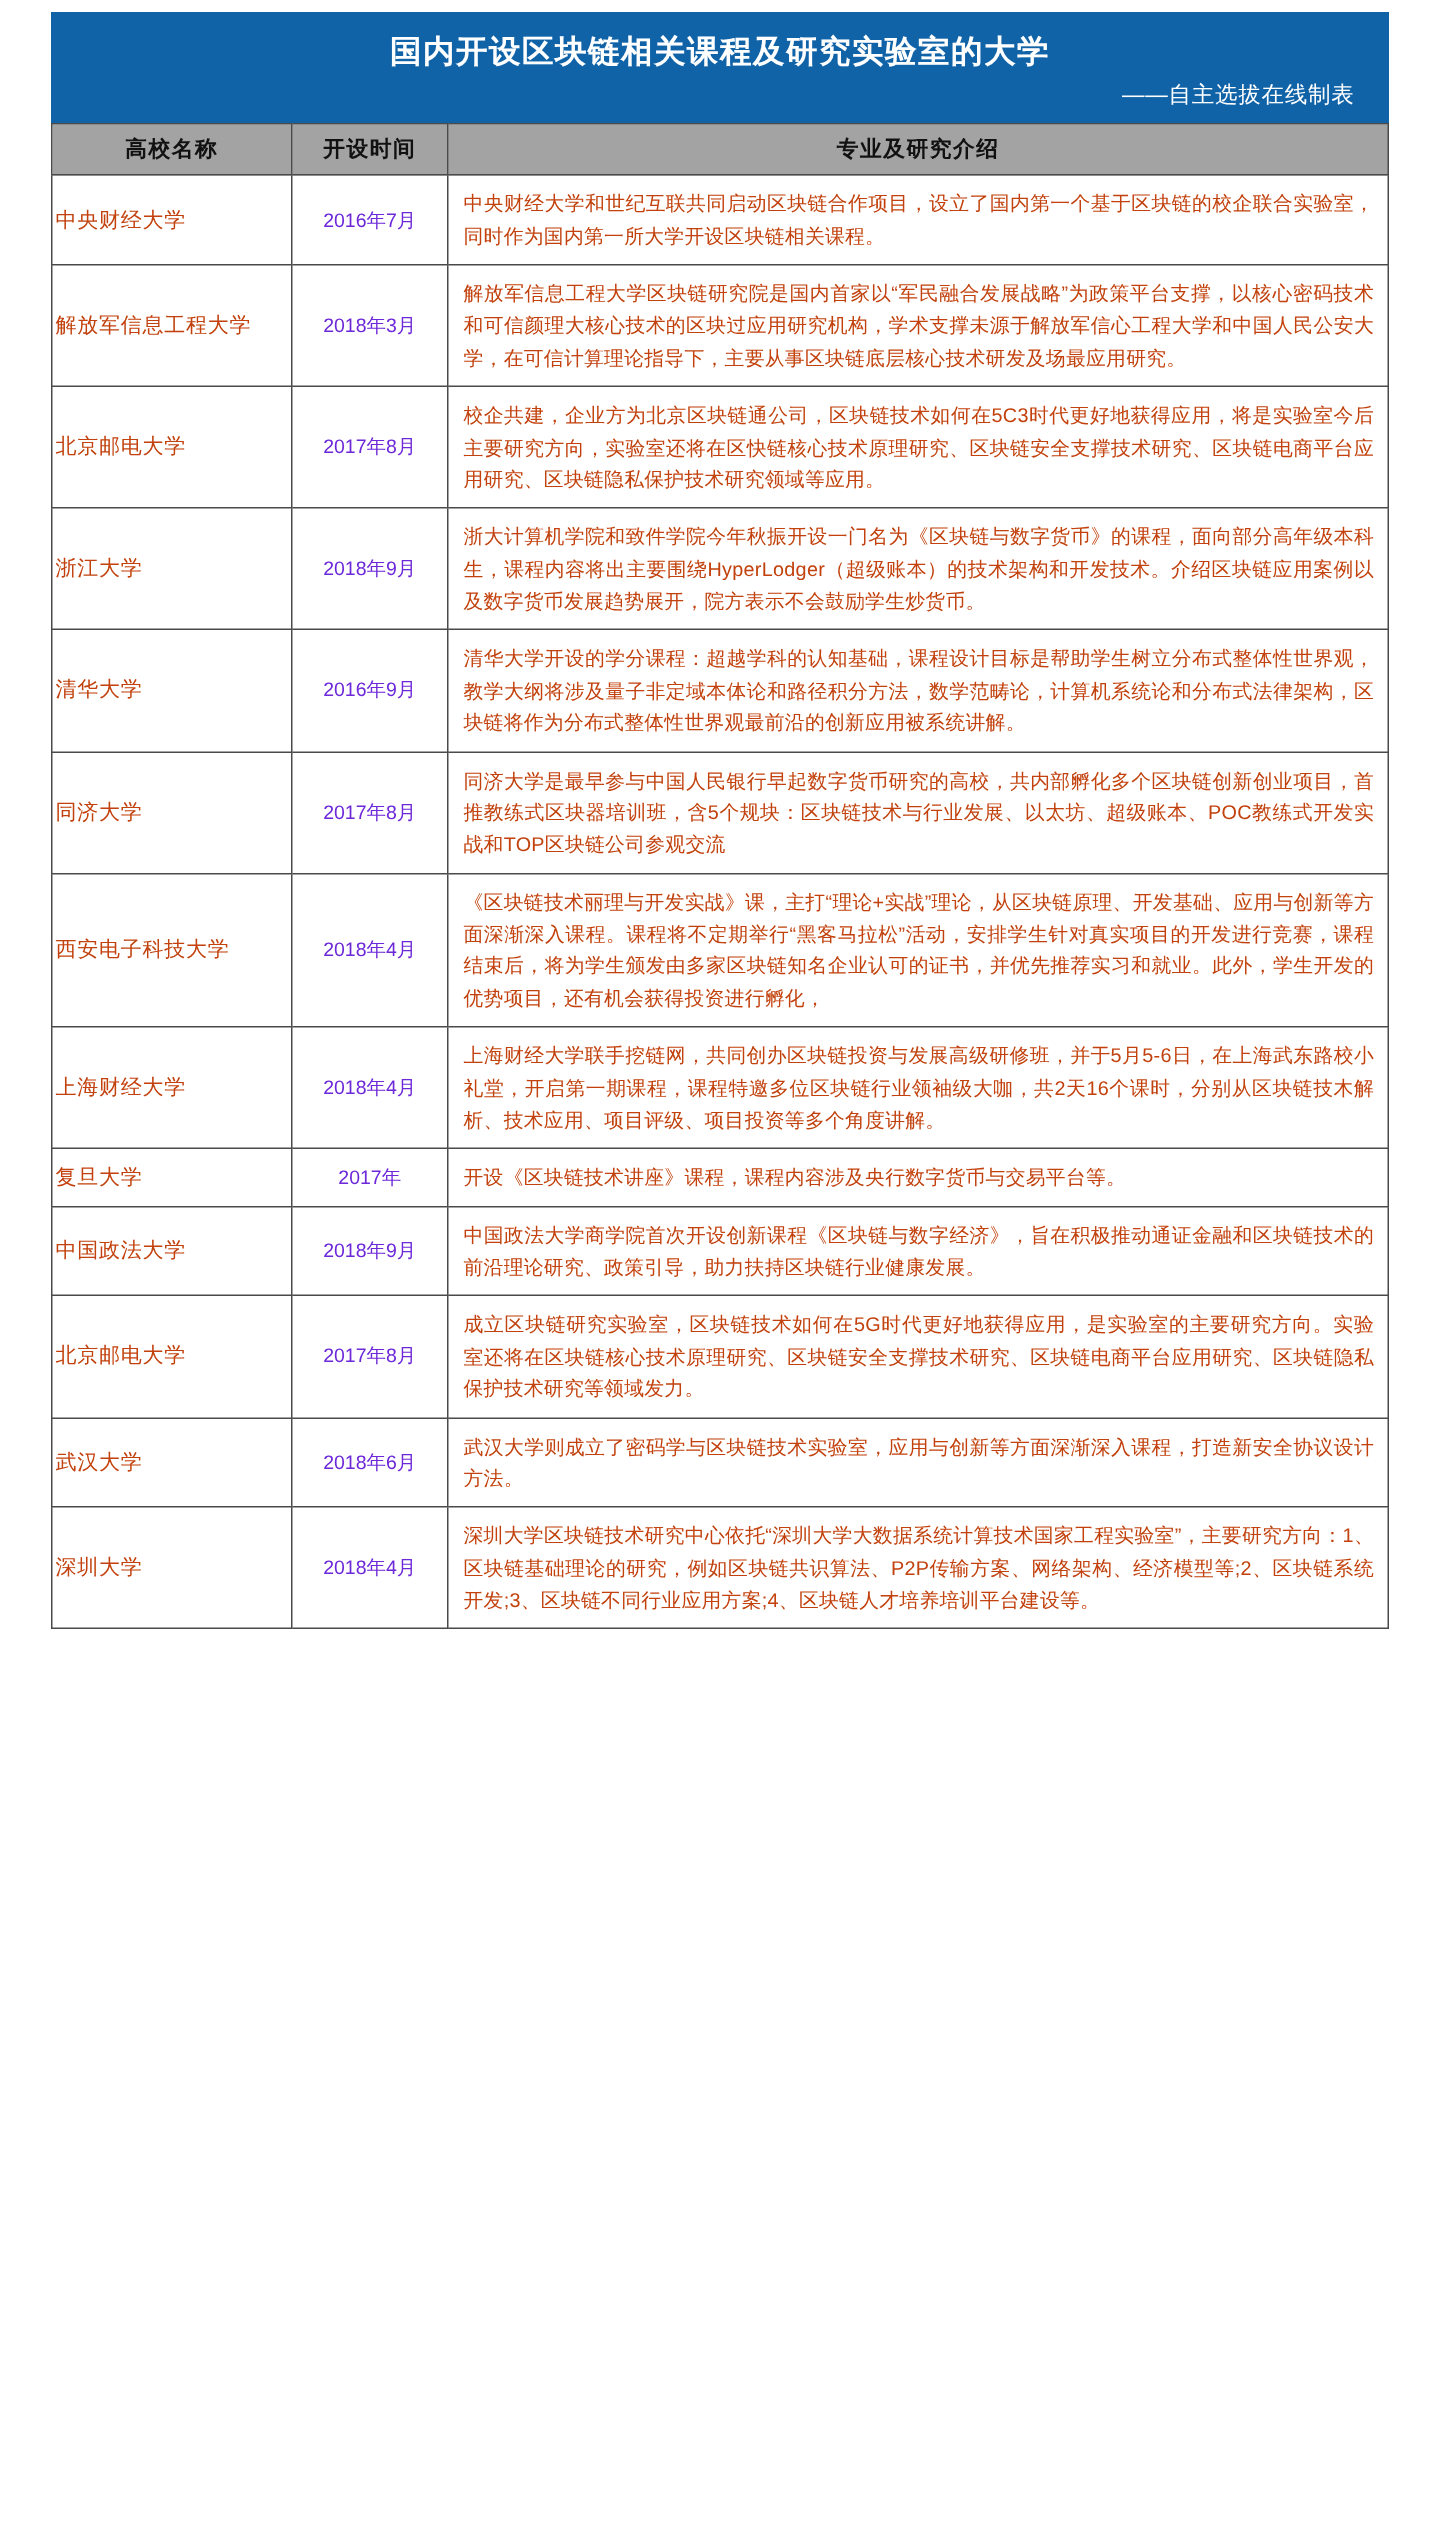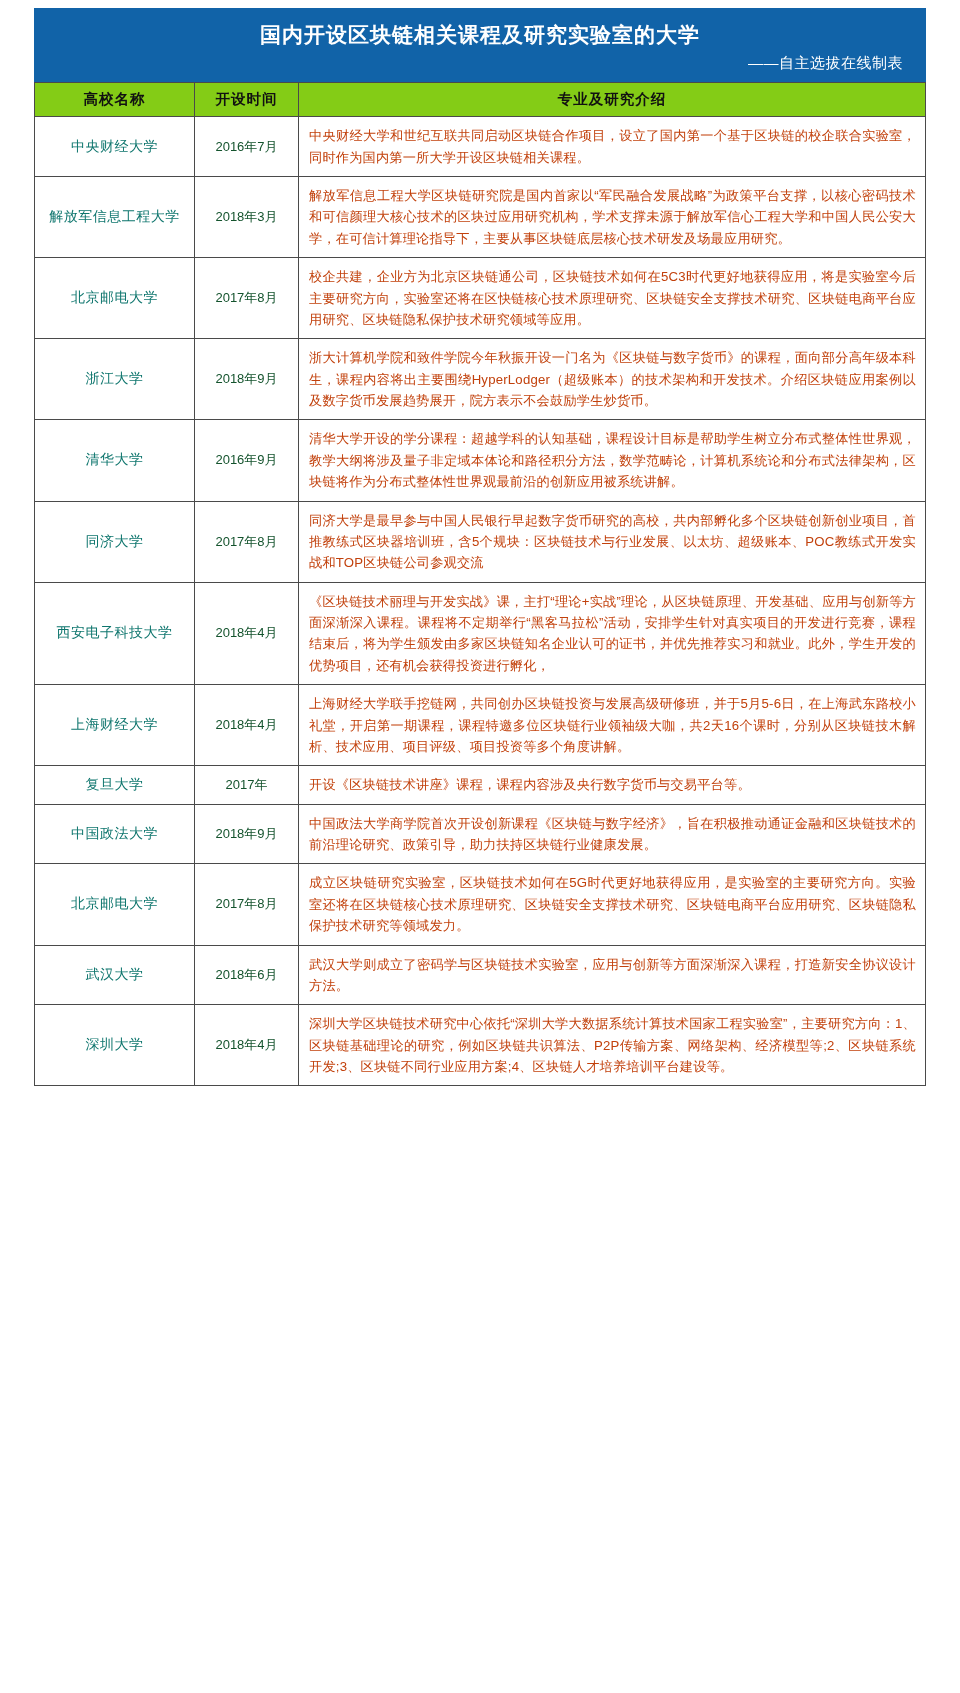--- a/index.html
+++ b/index.html
@@ -41,42 +41,41 @@
   table.main {
     width: 100%;
     border-collapse: collapse;
     table-layout: fixed;
   }
   table.main th, table.main td {
     border: 1px solid #4a4a4a;
     vertical-align: middle;
   }
   table.main thead th {
-    background: #84cc16;
+    background: #a3a3a3;
     font-size: 14.5px;
     font-weight: bold;
     color: #111;
     text-align: center;
     padding: 7px 4px;
     letter-spacing: 1px;
   }
   col.c-name { width: 160px; }
   col.c-time { width: 104px; }
   col.c-desc { width: auto; }
   td.name {
-    text-align: center;
     font-size: 14px;
-    color: #0f766e;
+    color: #c2410c;
     padding: 6px 2px;
     letter-spacing: 0.5px;
   }
   td.time {
     text-align: center;
     font-size: 13px;
-    color: #14532d;
+    color: #6d28d9;
     padding: 6px 2px;
   }
   td.desc {
     font-size: 13.2px;
     line-height: 1.62;
     color: #c2410c;
     padding: 8px 9px 8px 10px;
     text-align: justify;
     text-justify: inter-ideograph;
     letter-spacing: 0.2px;

